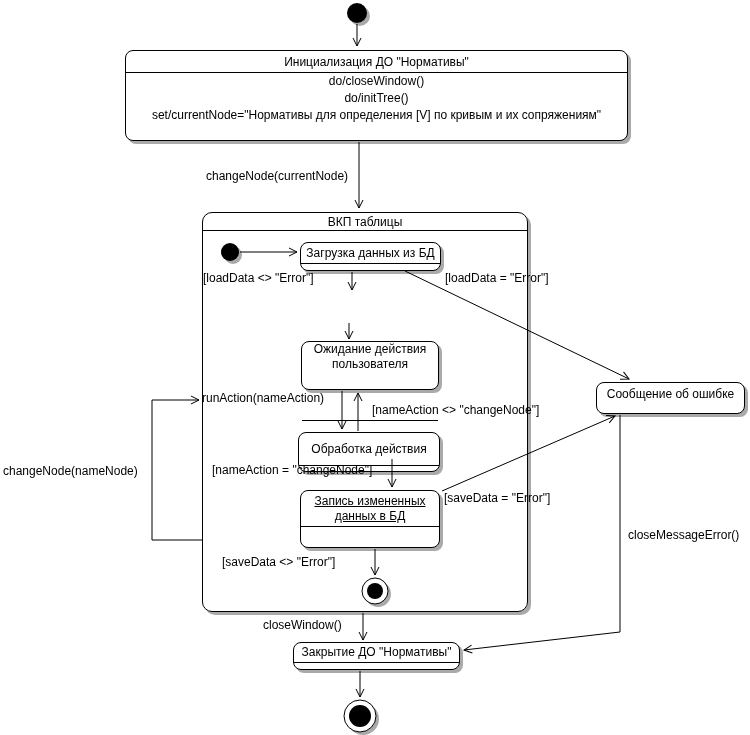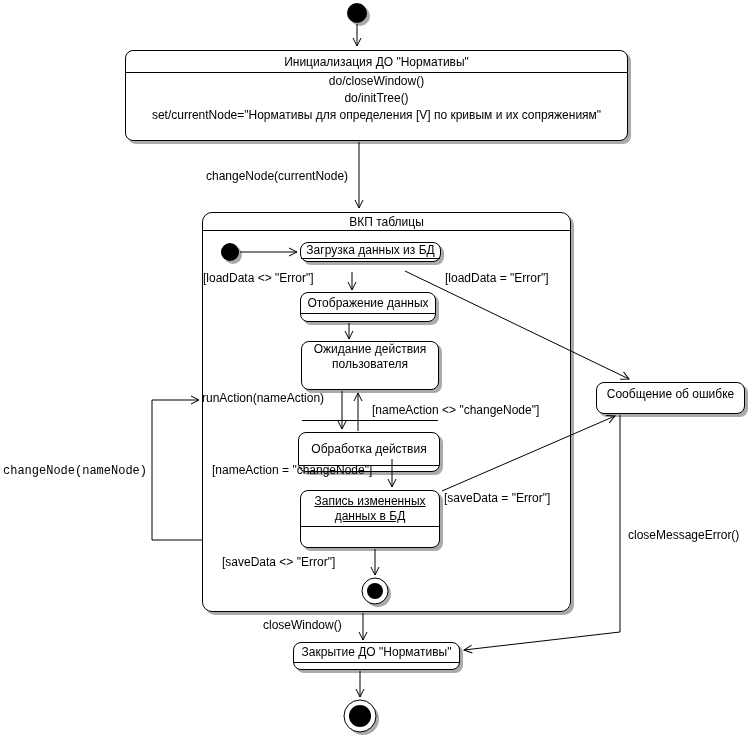--- a/index.html
+++ b/index.html
@@ -46,33 +46,29 @@
 
 <div class="canvas">
 
   <div class="state" style="left:125px; top:50px; width:503px; height:91px;">
     <div class="initbox-title">Инициализация ДО "Нормативы"</div>
     <div class="action-line">do/closeWindow()</div>
     <div class="action-line">do/initTree()</div>
     <div class="action-line">set/currentNode="Нормативы для определения [V] по кривым и их сопряжениям"</div>
   </div>
 
-  <div class="composite" style="left:202px; top:212px; width:369px; height:400px;">
+  <div class="composite" style="left:202px; top:212px; width:326px; height:400px;">
     <div class="composite-title">ВКП таблицы</div>
   </div>
 
-  <div class="state" style="left:300px; top:242px; width:141px; height:20px;">
+  <div class="state" style="left:300px; top:242px; width:141px; height:29px;">
     <div class="state-name">Загрузка данных из БД</div>
     <div class="state-footer" style="height:6px;"></div>
   </div>
 
-  <div class="state" style="left:300px; top:292px; width:136px; height:30px;">
-    <div class="state-name">Отображение данных</div>
-    <div class="state-footer" style="height:7px;"></div>
-  </div>
 
   <div class="state" style="left:301px; top:341px; width:138px; height:49px;gap:48px;">
     <div class="state-name">Ожидание действия пользователя</div>
     <div class="state-footer" style="height:11px;"></div>
   </div>
 
   <div class="state" style="left:298px; top:432px; width:142px; height:40px;">
     <div class="state-name">Обработка действия</div>
     <div class="state-footer" style="height:5px;"></div>
   </div>
@@ -93,21 +89,21 @@
   </div>
 
   <div class="lbl" style="left:206px; top:170px;">changeNode(currentNode)</div>
   <div class="lbl" style="left:203px; top:272px;">[loadData &lt;&gt; "Error"]</div>
   <div class="lbl" style="left:445px; top:272px;">[loadData = "Error"]</div>
   <div class="lbl" style="left:202px; top:392px;">runAction(nameAction)</div>
   <div class="lbl" style="left:372px; top:404px;">[nameAction &lt;&gt; "changeNode"]</div>
   <div class="lbl" style="left:212px; top:464px;">[nameAction = "changeNode"]</div>
   <div class="lbl" style="left:444px; top:492px;">[saveData = "Error"]</div>
   <div class="lbl" style="left:222px; top:556px;">[saveData &lt;&gt; "Error"]</div>
-  <div class="lbl" style="left:3px; top:465px;font-family:Liberation Mono, monospace;">changeNode(nameNode)</div>
+  <div class="lbl" style="left:3px; top:465px;">changeNode(nameNode)</div>
   <div class="lbl" style="left:263px; top:619px;">closeWindow()</div>
   <div class="lbl" style="left:628px; top:529px;">closeMessageError()</div>
 
   <svg class="wires" width="750" height="735">
     <defs>
       <marker id="arr" markerWidth="11" markerHeight="10" refX="9" refY="5" orient="auto">
         <path d="M1,1 L9,5 L1,9" fill="none" stroke="#000" stroke-width="1"></path>
       </marker>
     </defs>
 

